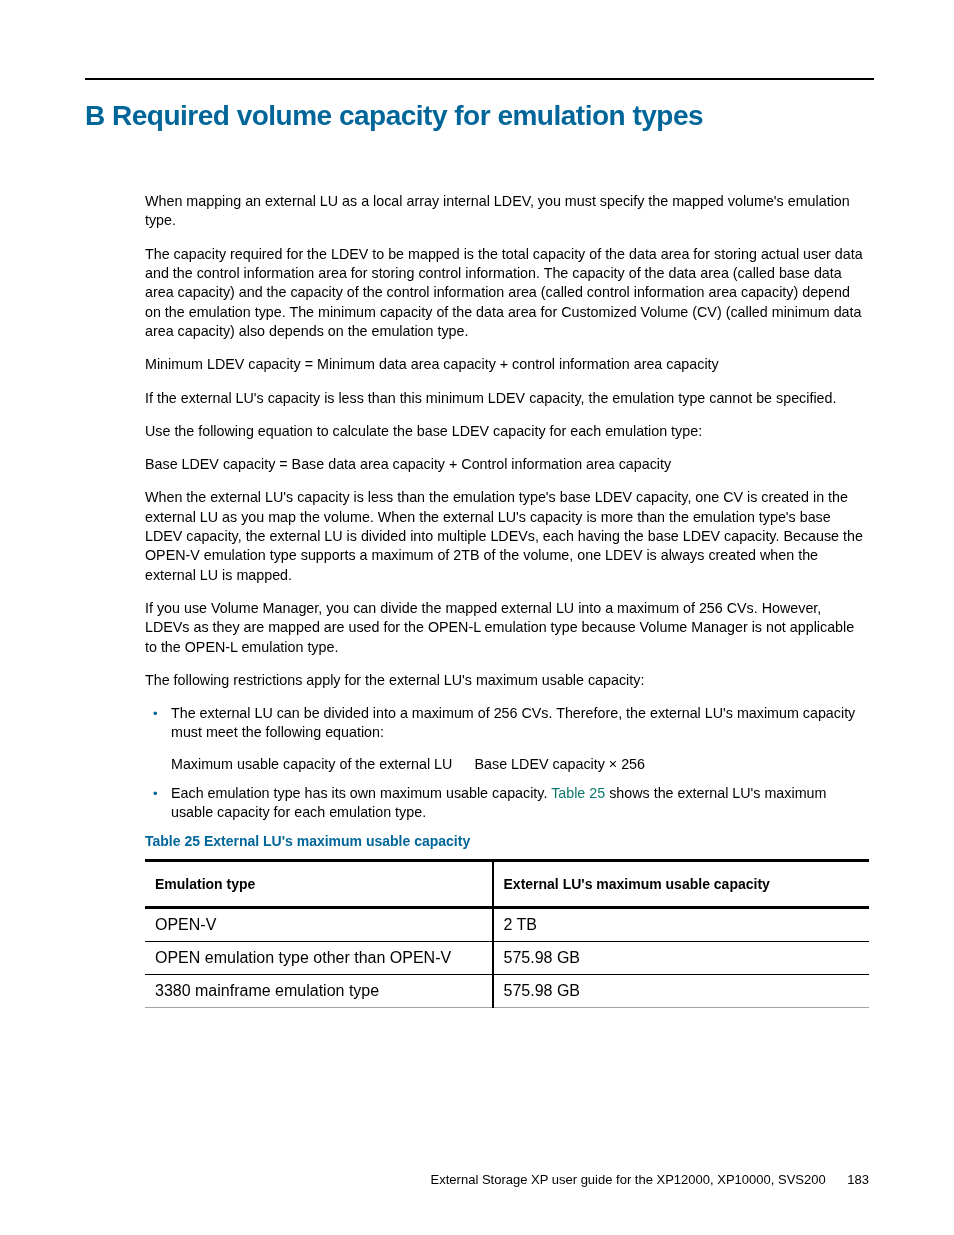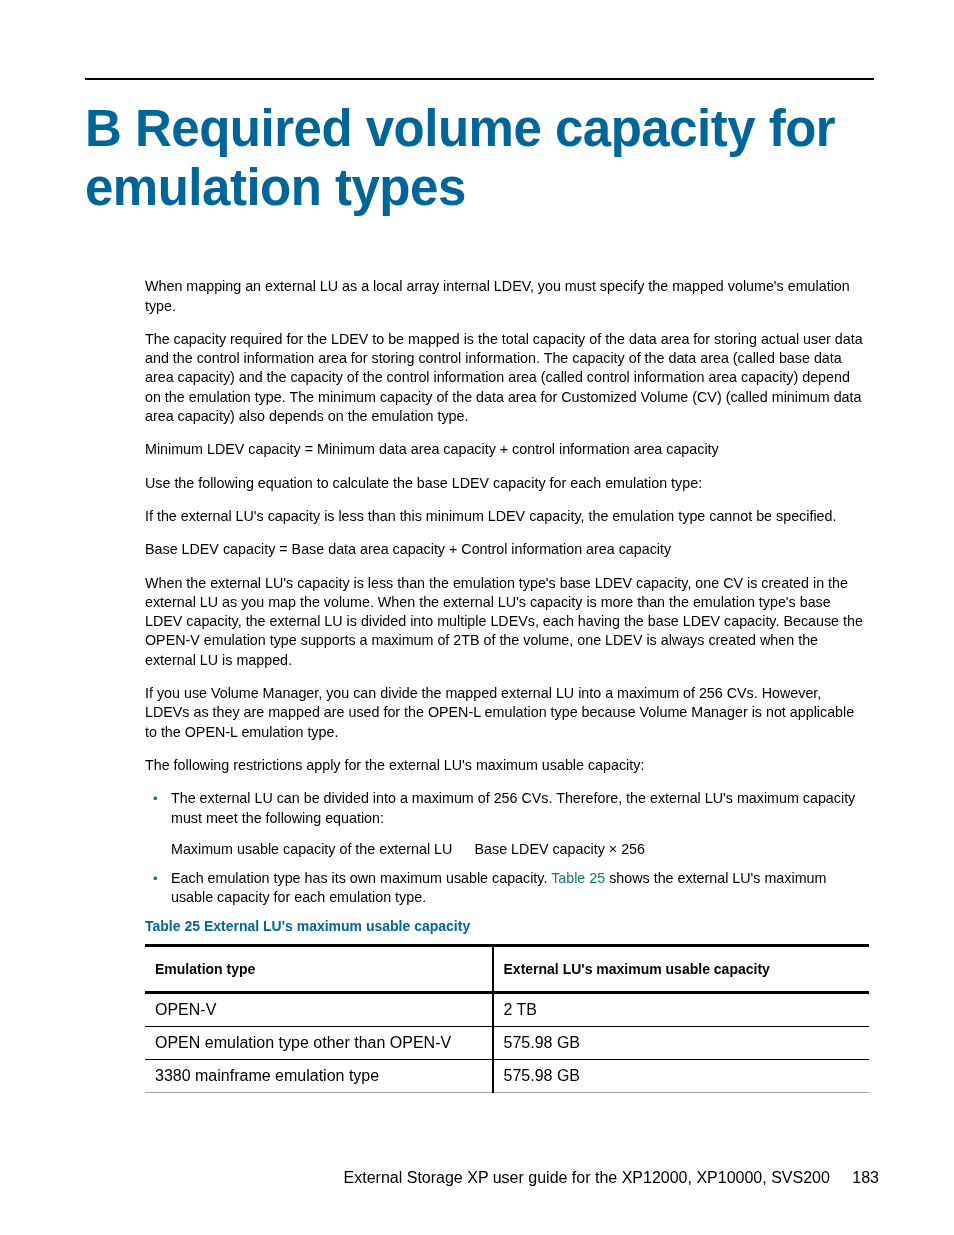--- a/index.html
+++ b/index.html
@@ -14,21 +14,21 @@
   .page {
     padding: 78px 80px 0 85px;
   }
   .rule {
     border-top: 2px solid #000;
     margin-bottom: 20px;
   }
   h1 {
     font-family: Arial, Helvetica, sans-serif;
     font-weight: bold;
-    font-size: 51px;
+    font-size: 28px;
     line-height: 1.15;
     letter-spacing: -0.5px;
     color: #006699;
     margin-bottom: 60px;
   }
   .content {
     padding-left: 60px;
     padding-right: 5px;
   }
   p {
@@ -98,42 +98,42 @@
     padding: 7px 10px;
     font-size: 16px;
   }
   td:first-child { border-left: none; }
   td:last-child { border-right: none; }
   tr:last-child td { border-bottom: 1px solid #a3a3a3; }
   .col1 { width: 48%; }
   .footer {
     position: absolute;
     bottom: 48px;
-    right: 75px;
-    font-size: 16px;
+    right: 85px;
+    font-size: 13px;
     font-family: Arial, Helvetica, sans-serif;
   }
   .footer .pgnum {
     display: inline-block;
     margin-left: 18px;
   }
 </style>
 </head>
 <body>
 
 <div class="page">
   <div class="rule"></div>
   <h1>B Required volume capacity for emulation types</h1>
 
   <div class="content">
     <p>When mapping an external LU as a local array internal LDEV, you must specify the mapped volume's emulation type.</p>
     <p>The capacity required for the LDEV to be mapped is the total capacity of the data area for storing actual user data and the control information area for storing control information. The capacity of the data area (called base data area capacity) and the capacity of the control information area (called control information area capacity) depend on the emulation type. The minimum capacity of the data area for Customized Volume (CV) (called minimum data area capacity) also depends on the emulation type.</p>
     <p>Minimum LDEV capacity = Minimum data area capacity + control information area capacity</p>
+    <p>If the external LU's capacity is less than this minimum LDEV capacity, the emulation type cannot be specified.</p>
     <p>Use the following equation to calculate the base LDEV capacity for each emulation type:</p>
-    <p>If the external LU's capacity is less than this minimum LDEV capacity, the emulation type cannot be specified.</p>
     <p>Base LDEV capacity = Base data area capacity + Control information area capacity</p>
     <p>When the external LU's capacity is less than the emulation type's base LDEV capacity, one CV is created in the external LU as you map the volume. When the external LU's capacity is more than the emulation type's base LDEV capacity, the external LU is divided into multiple LDEVs, each having the base LDEV capacity. Because the OPEN-V emulation type supports a maximum of 2TB of the volume, one LDEV is always created when the external LU is mapped.</p>
     <p>If you use Volume Manager, you can divide the mapped external LU into a maximum of 256 CVs. However, LDEVs as they are mapped are used for the OPEN-L emulation type because Volume Manager is not applicable to the OPEN-L emulation type.</p>
     <p>The following restrictions apply for the external LU's maximum usable capacity:</p>
 
     <ul>
       <li>
         <span class="bullet">•</span>
         <span>The external LU can be divided into a maximum of 256 CVs. Therefore, the external LU's maximum capacity must meet the following equation:</span>
         <div class="sub">Maximum usable capacity of the external LU   Base LDEV capacity × 256</div>

